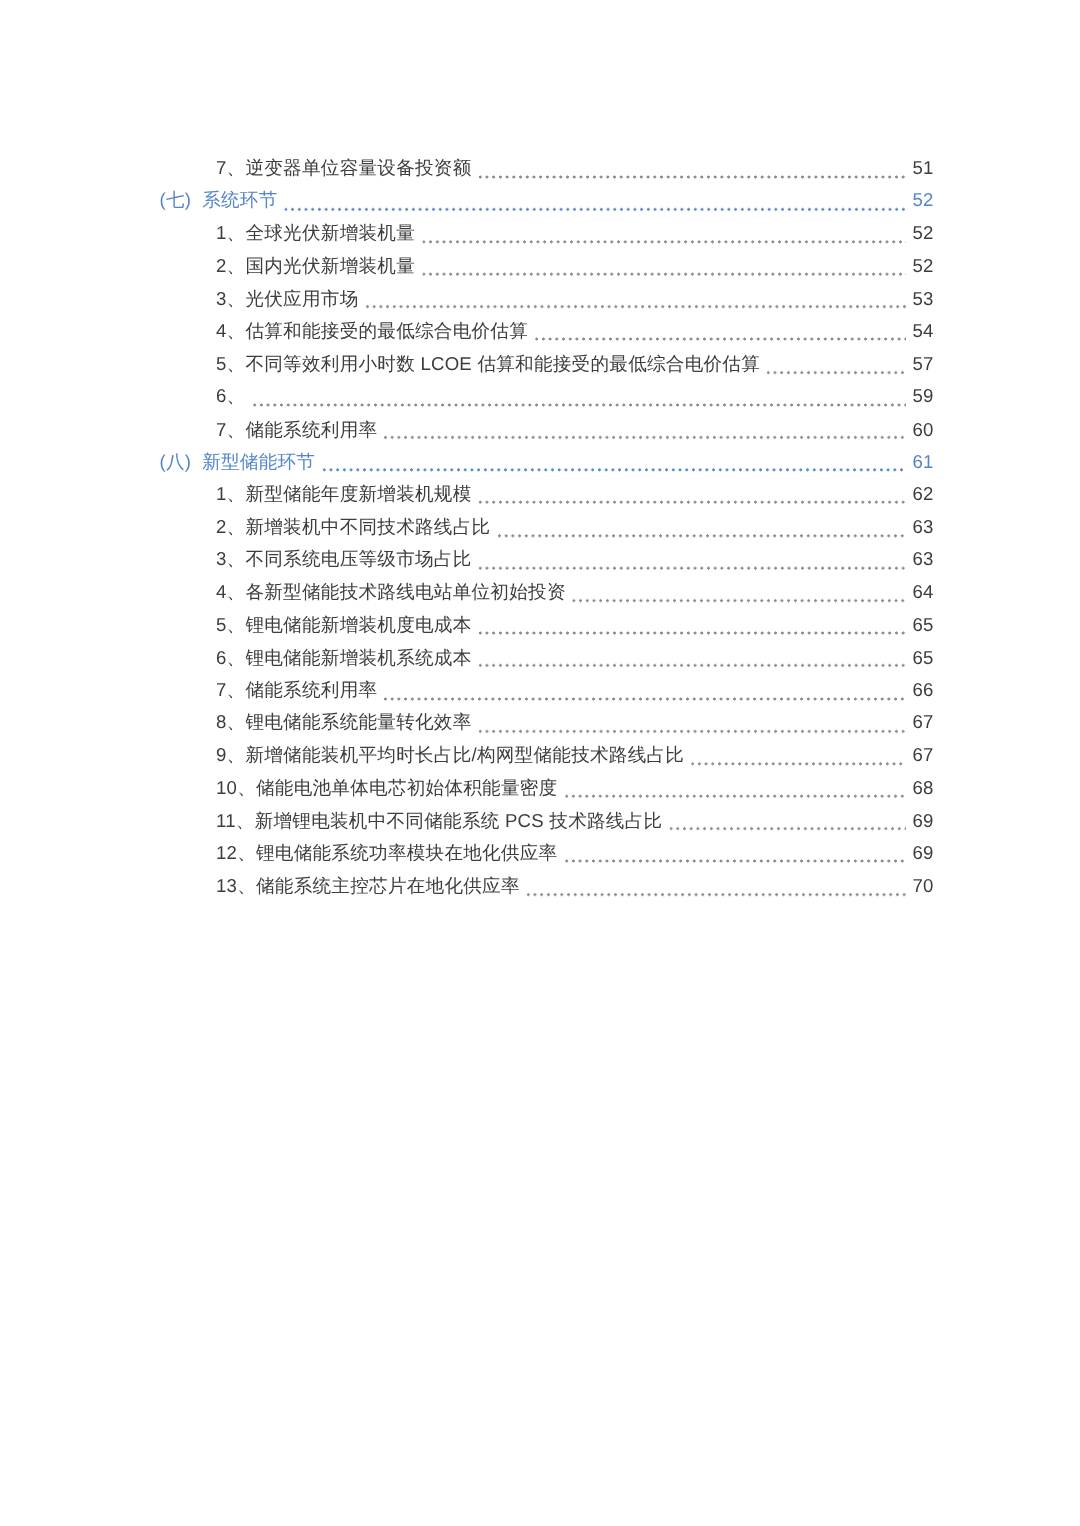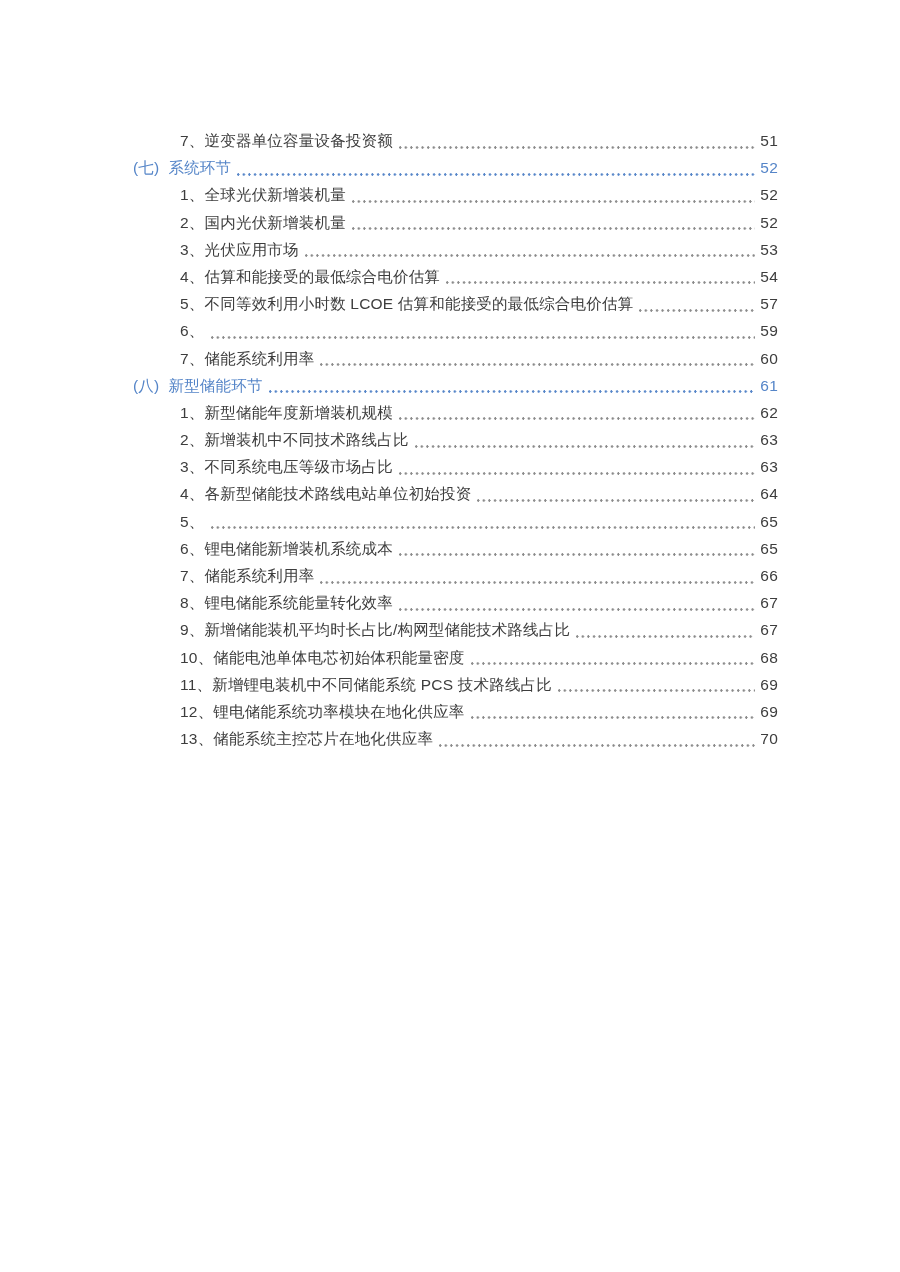--- a/index.html
+++ b/index.html
@@ -168,20 +168,21 @@
 
   <div class="toc-row item">
     <span class="num">4、</span>
     <span class="title">各新型储能技术路线电站单位初始投资</span>
     <span class="leader"></span>
     <span class="page-num">64</span>
   </div>
 
   <div class="toc-row item">
     <span class="num">5、</span>
+    <span class="title">锂电储能新增装机度电成本</span>
     <span class="leader"></span>
     <span class="page-num">65</span>
   </div>
 
   <div class="toc-row item">
     <span class="num">6、</span>
     <span class="title">锂电储能新增装机系统成本</span>
     <span class="leader"></span>
     <span class="page-num">65</span>
   </div>

